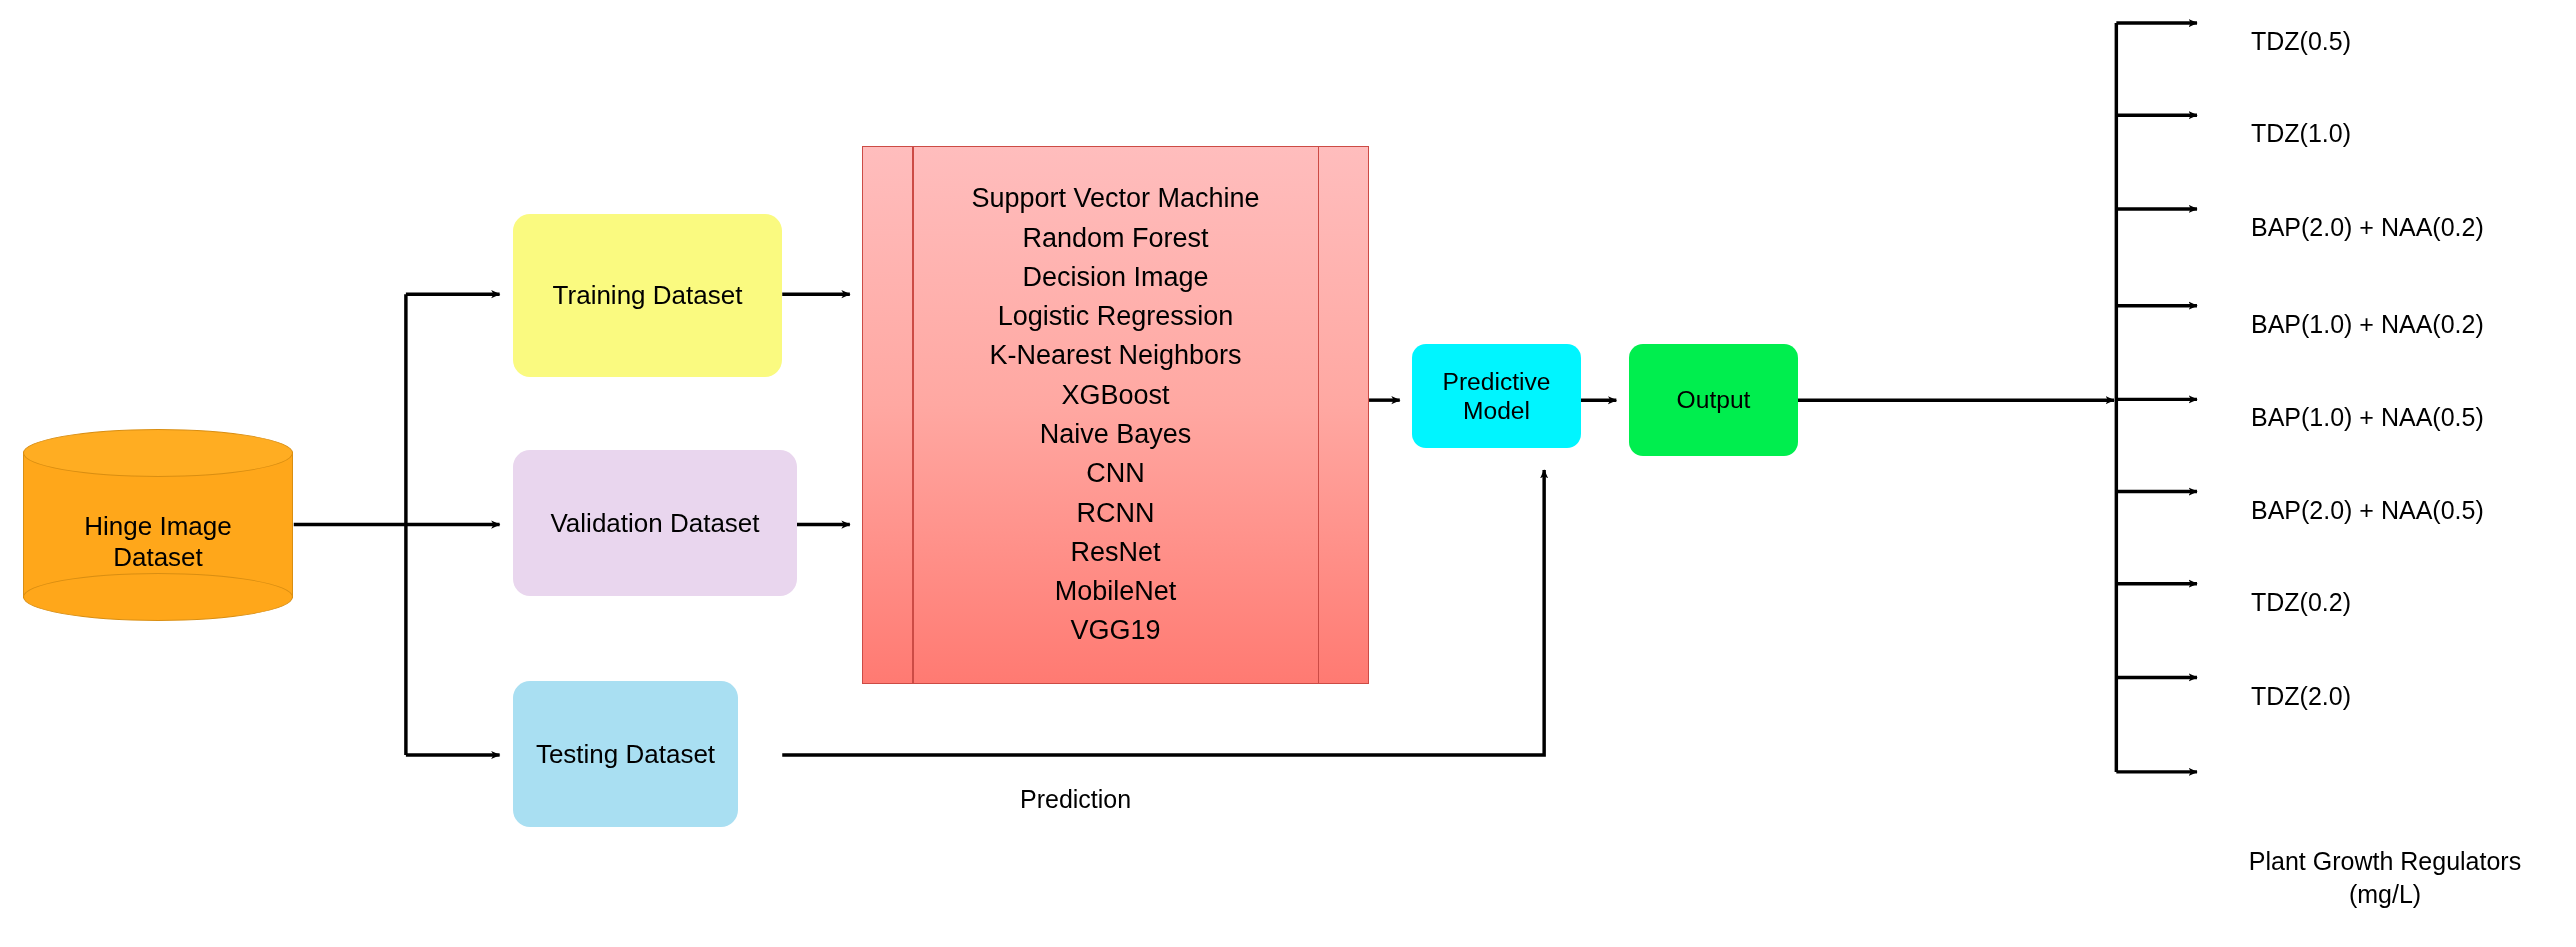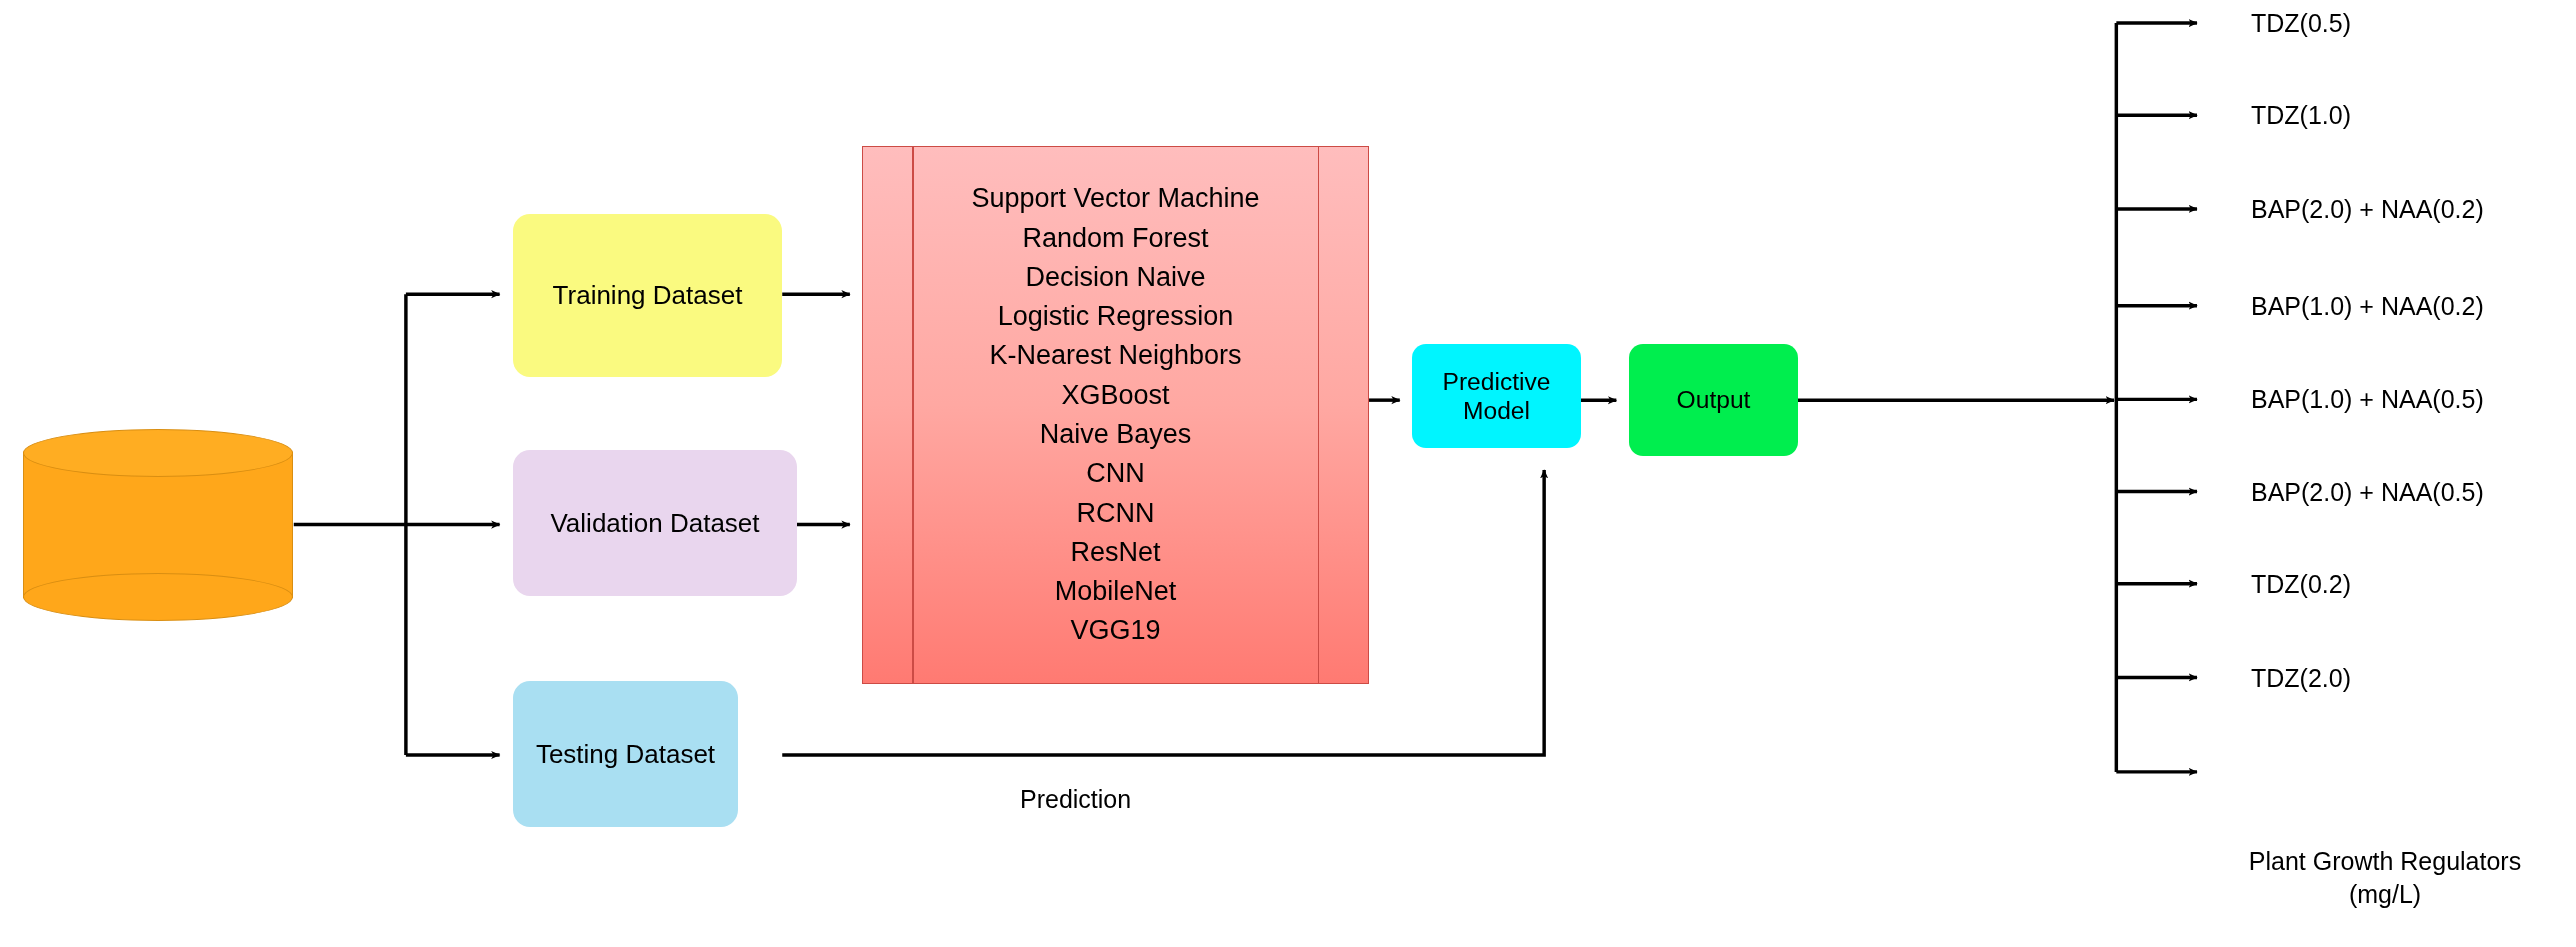--- a/index.html
+++ b/index.html
@@ -43,21 +43,21 @@
   
   #predictive{left:1412px;top:344px;width:169px;height:104px;background:#00F5FF;
               border-radius:14px;font-size:24.6px;}
   #output{left:1629px;top:344px;width:169px;height:112px;background:#00EE4E;
           border-radius:14px;font-size:24.6px;}
 
   
   .plain{position:absolute;font-size:25px;white-space:nowrap;}
   #prediction-label{left:1020px;top:785px;}
   .pgr-label{position:absolute;font-size:25px;white-space:nowrap;left:2251px;
-             transform:translateY(-50%);}
+             transform:translateY(-50%);margin-top:18px;}
   #pgr-caption{position:absolute;left:2220px;top:845px;width:330px;text-align:center;
                font-size:25px;line-height:1.3;}
 </style>
 </head>
 <body>
 
 <div id="stage">
 
   <svg class="edges" viewBox="0 0 3353 1233" xmlns="http://www.w3.org/2000/svg">
     <defs>
@@ -96,39 +96,41 @@
       <path d="M2755,760  L2860,760" marker-end="url(#ah)"></path>
       <path d="M2755,882  L2860,882" marker-end="url(#ah)"></path>
       <path d="M2755,1005 L2860,1005" marker-end="url(#ah)"></path>
     </g>
   </svg>
 
   <div id="db" class="node">
     <div class="cyl-body"></div>
     <div class="cyl-bot"></div>
     <div class="cyl-top"></div>
+    <div class="cyl-label" style="white-space:pre-line;">Hinge Image
+Dataset</div>
   </div>
 
   <div id="train" class="node rbox">
     <span>Training Dataset</span>
   </div>
   <div id="valid" class="node rbox">
     <span>Validation Dataset</span>
   </div>
   <div id="test" class="node rbox">
     <span>Testing Dataset</span>
   </div>
 
   <div id="algo" class="node">
     <div class="sidebar-l"></div>
     <div class="sidebar-r"></div>
     <div class="algo-list" id="algo-list">
         <div>Support Vector Machine</div>
         <div>Random Forest</div>
-        <div>Decision Naive</div>
+        <div>Decision Image</div>
         <div>Logistic Regression</div>
         <div>K-Nearest Neighbors</div>
         <div>XGBoost</div>
         <div>Naive Bayes</div>
         <div>CNN</div>
         <div>RCNN</div>
         <div>ResNet</div>
         <div>MobileNet</div>
         <div>VGG19</div>
       </div>

